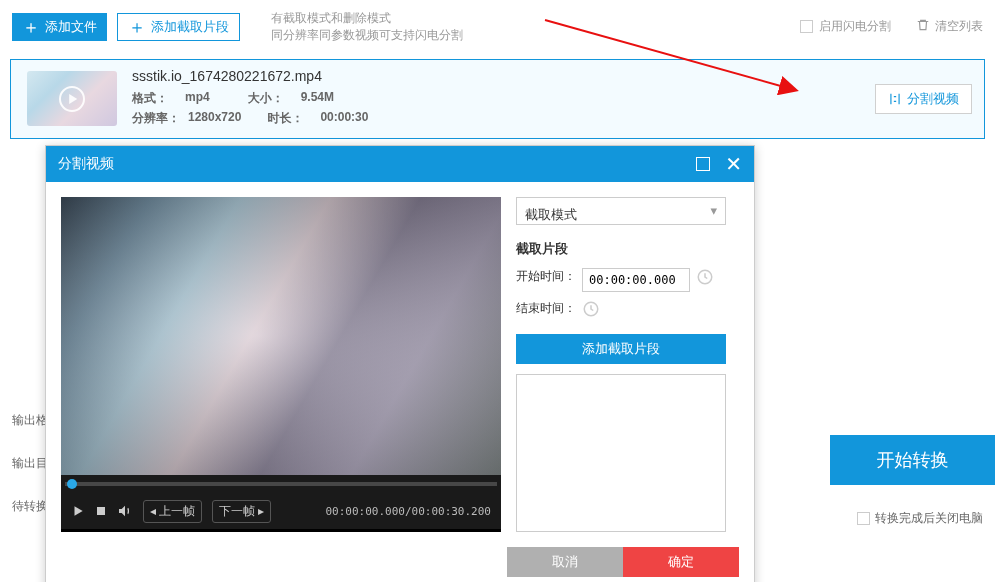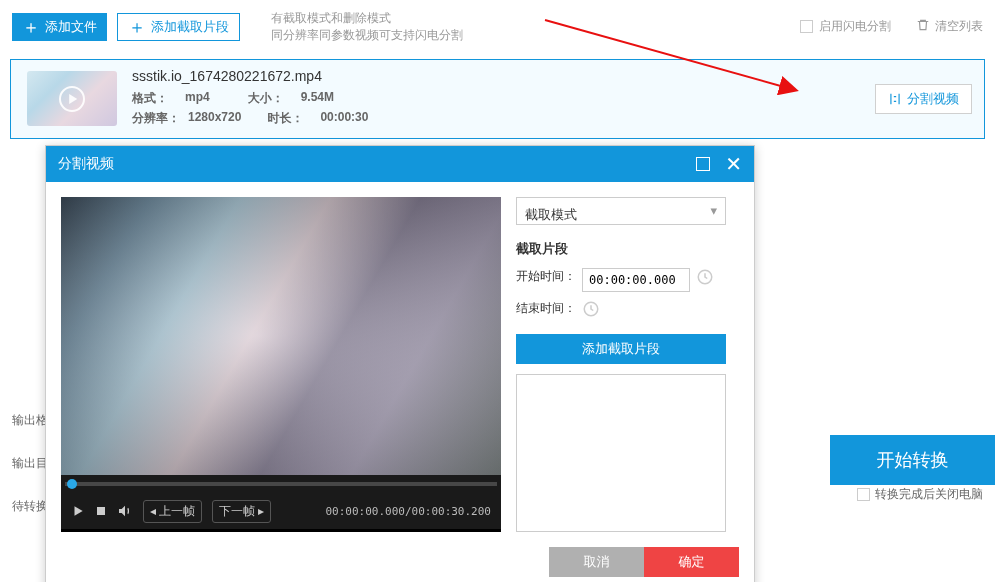--- a/index.html
+++ b/index.html
@@ -57,29 +57,29 @@
     .mode-select { width: 100%; height: 28px; border: 1px solid #ccc; padding: 8px 8px; background: #fff; margin-bottom: 15px; position:relative; cursor:pointer; }
     .mode-select::after { content:"▾"; position:absolute; right:8px; top:5px; color:#999; }
     .section-title { font-weight: bold; margin-bottom: 10px; font-size: 13px; }
     .time-row { display: flex; gap: 6px; margin-bottom: 8px; font-size: 12px; }
     .time-row label { width: 60px; }
     .time-row input { border: 1px solid #ccc; padding: 4px 6px; width: 108px; font-family: monospace; font-size: 12px; }
     .clock-ico { color: #ccc; cursor:pointer; }
     .add-seg-btn { width: 100%; background: #1296db; color: #fff; border: none; padding: 6px; cursor: pointer; margin-top: 5px; font-size:13px; }
     .seg-list { width: 100%; height: 158px; border: 1px solid #ccc; margin-top: 10px; background: #fff; }
     .dlg-footer { display: flex; padding: 0 15px 15px; justify-content: flex-end; gap: 0; }
-    .dlg-footer button { width: 95px; height: 30px; border: none; cursor: pointer; font-size: 13px; }
+    .dlg-footer button { width: 116px; height: 30px; border: none; cursor: pointer; font-size: 13px; }
     .btn-cancel { background: #b0b0b0; color: #fff; }
     .btn-ok { background: #ef4444; color: #fff; }
     
     
     .bottom-left { position: absolute; left: 12px; top: 412px; color: #666; font-size: 12px; }
     .bottom-row { margin-bottom: 26px; }
     .convert-btn { position: absolute; right: 0; top: 435px; width: 165px; height: 50px; background: #1296db; color: #fff; border: none; font-size: 18px; cursor: pointer; }
-    .shutdown { position: absolute; right: 12px; top: 486px; display: inline-flex; align-items: center; gap: 5px; font-size: 12px; color: #666; cursor:pointer; }
+    .shutdown { position: absolute; right: 12px; top: 510px; display: inline-flex; align-items: center; gap: 5px; font-size: 12px; color: #666; cursor:pointer; }
   </style>
 </head>
 <body>
 
 <div class="topbar">
   <button class="add-btn">
       <span class="plus">＋</span>
       <span>添加文件</span>
     </button>
   <button class="add-folder-btn">

